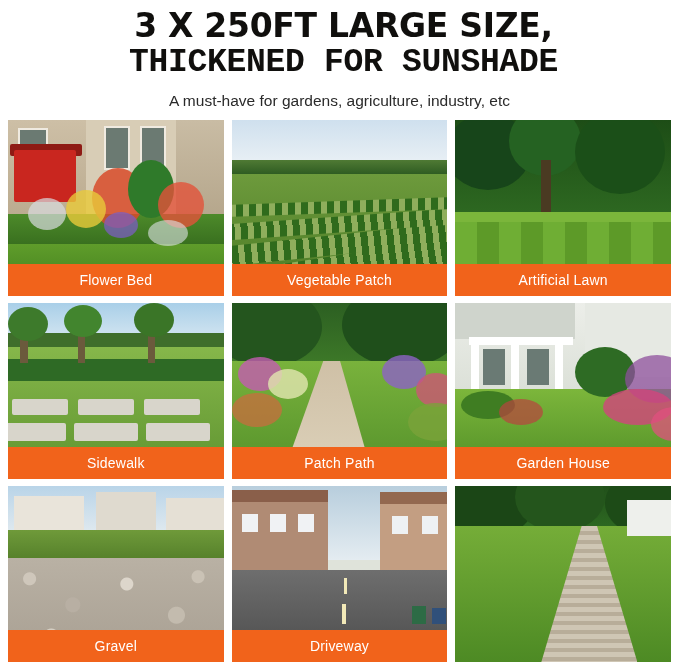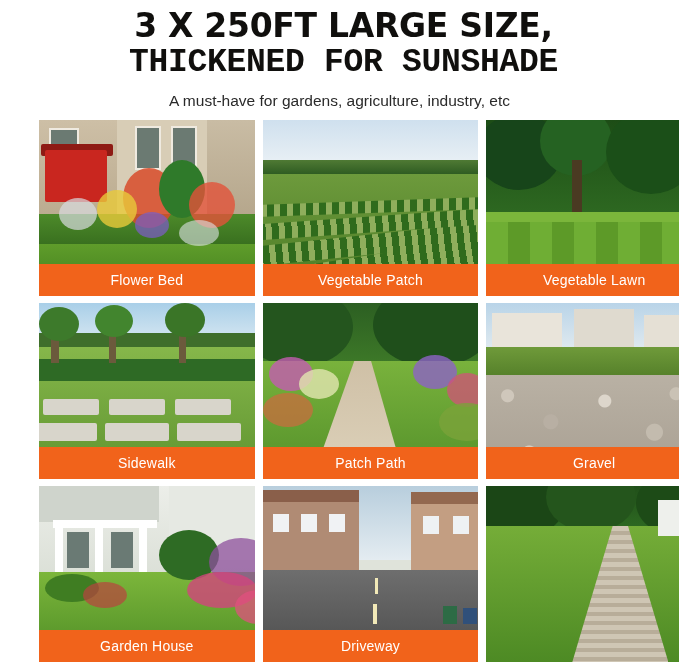--- a/index.html
+++ b/index.html
@@ -47,21 +47,20 @@
     row-gap: 7px;
     padding: 0 8px 8px 8px;
     box-sizing: border-box;
   }
   .card {
     position: relative;
     width: 100%;
     height: 176px;
     overflow: hidden;
     background: #dfe3da;
-    margin-left: 31px;
   }
   .photo {
     position: absolute;
     left: 0; top: 0; right: 0;
     height: 176px;
     overflow: hidden;
   }
   .caption {
     position: absolute;
     left: 0; right: 0; bottom: 0;
@@ -205,21 +204,21 @@
     <div class="card">
       <div class="photo">
         <div class="rect" style="left:0;right:0;top:0;height:104px;background:linear-gradient(#1d4d16,#2f6b22);"></div>
         <div class="blob" style="left:-10px;top:-6px;width:86px;height:76px;background:#17451a;"></div>
         <div class="blob" style="left:54px;top:-14px;width:72px;height:70px;background:#256222;"></div>
         <div class="blob" style="left:120px;top:-10px;width:90px;height:84px;background:#1b4f18;"></div>
         <div class="rect" style="left:86px;top:40px;width:10px;height:64px;background:#4a3a22;"></div>
         <div class="c3-stripes"></div>
         <div class="rect" style="left:0;right:0;bottom:74px;height:10px;background:#7bb63b;"></div>
       </div>
-      <div class="caption">Vegetable Lawn</div>
+      <div class="caption">Artificial Lawn</div>
     </div>
 
     <div class="card">
       <div class="photo">
         <div class="sky" style="height:40px;background:linear-gradient(#a9cfe8,#d8e8f2);"></div>
         <div class="rect" style="left:0;right:0;top:30px;height:20px;background:#3f6e2b;"></div>
         <div class="rect" style="left:0;right:0;top:44px;height:132px;background:linear-gradient(#86b74a,#5e9330);"></div>
         <div class="rect" style="left:0;right:0;top:56px;height:22px;background:#2e6a25;"></div>
         <div class="rect" style="left:12px;top:16px;width:8px;height:44px;background:#6b5a3c;"></div>
         <div class="blob" style="left:0px;top:4px;width:40px;height:34px;background:#3d7a2b;"></div>
@@ -252,32 +251,20 @@
         <div class="blob" style="left:150px;top:52px;width:44px;height:34px;background:#8d63c6;opacity:.8;"></div>
         <div class="blob" style="left:184px;top:70px;width:40px;height:34px;background:#d2517a;opacity:.75;"></div>
         <div class="blob" style="left:0px;top:90px;width:50px;height:34px;background:#cf6a3f;opacity:.7;"></div>
         <div class="blob" style="left:176px;top:100px;width:56px;height:38px;background:#7ba23a;opacity:.8;"></div>
       </div>
       <div class="caption">Patch Path</div>
     </div>
 
     <div class="card">
       <div class="photo">
-        <div class="sky" style="height:46px;background:linear-gradient(#b9d4e8,#dfe9ef);"></div>
-        <div class="rect" style="left:6px;top:10px;width:70px;height:40px;background:#e9e4da;"></div>
-        <div class="rect" style="left:88px;top:6px;width:60px;height:44px;background:#dfdacf;"></div>
-        <div class="rect" style="left:158px;top:12px;width:70px;height:38px;background:#e5e0d5;"></div>
-        <div class="rect" style="left:0;right:0;top:44px;height:30px;background:linear-gradient(#6f9a3a,#55802a);"></div>
-        <div class="c7-gravel"></div>
-      </div>
-      <div class="caption">Gravel</div>
-    </div>
-
-    <div class="card">
-      <div class="photo">
         <div class="rect" style="left:0;right:0;top:0;height:96px;background:linear-gradient(#eceee9,#dadfd6);"></div>
         <div class="rect" style="left:0;top:0;width:120px;height:36px;background:#cfd4cc;"></div>
         <div class="rect" style="left:14px;top:34px;width:104px;height:8px;background:#ffffff;"></div>
         <div class="rect" style="left:16px;top:42px;width:8px;height:48px;background:#ffffff;"></div>
         <div class="rect" style="left:56px;top:42px;width:8px;height:48px;background:#ffffff;"></div>
         <div class="rect" style="left:100px;top:42px;width:8px;height:48px;background:#ffffff;"></div>
         <div class="rect" style="left:28px;top:46px;width:22px;height:36px;background:#6a7a74;"></div>
         <div class="rect" style="left:72px;top:46px;width:22px;height:36px;background:#6a7a74;"></div>
         <div class="rect" style="left:130px;top:0;width:100px;height:74px;background:#e6e9e3;"></div>
         <div class="rect" style="left:0;right:0;top:86px;height:90px;background:linear-gradient(#7cb63b,#4d8c25);"></div>
@@ -286,20 +273,32 @@
         <div class="blob" style="left:148px;top:86px;width:70px;height:36px;background:#d2457d;opacity:.8;"></div>
         <div class="blob" style="left:196px;top:104px;width:46px;height:34px;background:#e0507f;opacity:.75;"></div>
         <div class="blob" style="left:6px;top:88px;width:54px;height:28px;background:#3f7d22;"></div>
         <div class="blob" style="left:44px;top:96px;width:44px;height:26px;background:#b9433f;opacity:.7;"></div>
       </div>
       <div class="caption">Garden House</div>
     </div>
 
     <div class="card">
       <div class="photo">
+        <div class="sky" style="height:46px;background:linear-gradient(#b9d4e8,#dfe9ef);"></div>
+        <div class="rect" style="left:6px;top:10px;width:70px;height:40px;background:#e9e4da;"></div>
+        <div class="rect" style="left:88px;top:6px;width:60px;height:44px;background:#dfdacf;"></div>
+        <div class="rect" style="left:158px;top:12px;width:70px;height:38px;background:#e5e0d5;"></div>
+        <div class="rect" style="left:0;right:0;top:44px;height:30px;background:linear-gradient(#6f9a3a,#55802a);"></div>
+        <div class="c7-gravel"></div>
+      </div>
+      <div class="caption">Gravel</div>
+    </div>
+
+    <div class="card">
+      <div class="photo">
         <div class="sky" style="height:74px;background:linear-gradient(#b8cedd,#e4ecf1);"></div>
         <div class="rect" style="left:0;top:10px;width:96px;height:78px;background:#b08b74;"></div>
         <div class="rect" style="left:0;top:4px;width:96px;height:12px;background:#8a5f4a;"></div>
         <div class="rect" style="left:10px;top:28px;width:16px;height:18px;background:#f0f2f4;"></div>
         <div class="rect" style="left:38px;top:28px;width:16px;height:18px;background:#f0f2f4;"></div>
         <div class="rect" style="left:66px;top:28px;width:16px;height:18px;background:#f0f2f4;"></div>
         <div class="rect" style="left:148px;top:12px;width:96px;height:80px;background:#c39e82;"></div>
         <div class="rect" style="left:148px;top:6px;width:96px;height:12px;background:#93684f;"></div>
         <div class="rect" style="left:160px;top:30px;width:16px;height:18px;background:#eef1f3;"></div>
         <div class="rect" style="left:190px;top:30px;width:16px;height:18px;background:#eef1f3;"></div>

